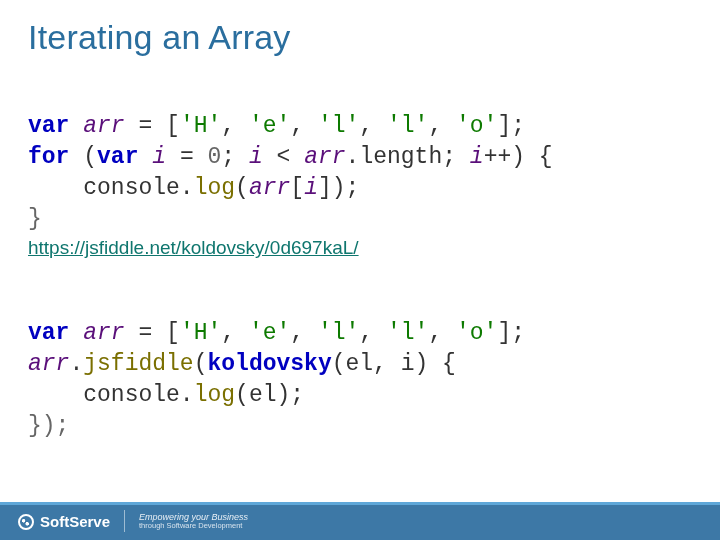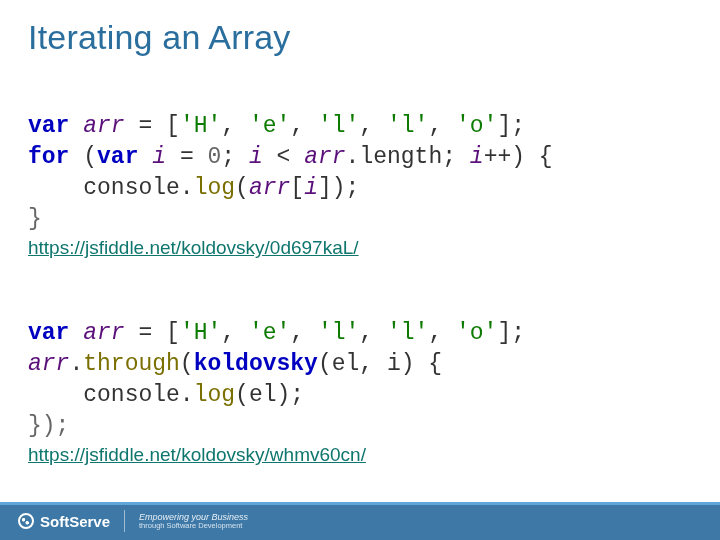--- a/index.html
+++ b/index.html
@@ -69,21 +69,21 @@
     padding-left: 18px;
     box-sizing: border-box;
   }
   .footer .accent {
     position: absolute;
     left: 0; top: 0; height: 3px; width: 720px;
     background: #5fa7d8;
   }
   .logo {
     display: flex;
-    align-items: flex-start;
+    align-items: flex-end;
     color: #fff;
     font-size: 15px;
     font-weight: 600;
   }
   .logo-mark {
     width: 16px;
     height: 16px;
     border: 2px solid #fff;
     border-radius: 50%;
     margin-right: 6px;
@@ -118,25 +118,24 @@
     <div class="code">
 <span class="kw">var</span> <span class="ident">arr</span><span class="plain"> = [</span><span class="str">'H'</span><span class="plain">, </span><span class="str">'e'</span><span class="plain">, </span><span class="str">'l'</span><span class="plain">, </span><span class="str">'l'</span><span class="plain">, </span><span class="str">'o'</span><span class="plain">];</span>
 <span class="kw">for</span><span class="plain"> (</span><span class="kw">var</span><span> </span><span class="ident">i</span><span class="plain"> = </span><span class="num">0</span><span class="plain">; </span><span class="ident">i</span><span class="plain"> &lt; </span><span class="ident">arr</span><span class="plain">.</span><span class="plain">length</span><span class="plain">; </span><span class="ident">i</span><span class="plain">++) {</span>
 <span>    </span><span class="plain">console</span><span class="plain">.</span><span class="func">log</span><span class="plain">(</span><span class="ident">arr</span><span class="plain">[</span><span class="ident">i</span><span class="plain">]);</span>
 <span class="brace">}</span></div>
 
     <a class="link">https://jsfiddle.net/koldovsky/0d697kaL/</a>
 
     <div class="code block2">
 <span class="kw">var</span> <span class="ident">arr</span><span class="plain"> = [</span><span class="str">'H'</span><span class="plain">, </span><span class="str">'e'</span><span class="plain">, </span><span class="str">'l'</span><span class="plain">, </span><span class="str">'l'</span><span class="plain">, </span><span class="str">'o'</span><span class="plain">];</span>
-<span class="ident">arr</span><span class="plain">.</span><span class="func">through</span><span class="plain">(</span><span class="kw">koldovsky</span><span class="plain">(el, i) {</span>
+<span class="ident">arr</span><span class="plain">.</span><span class="func">jsfiddle</span><span class="plain">(</span><span class="kw">koldovsky</span><span class="plain">(el, i) {</span>
 <span>    </span><span class="plain">console</span><span class="plain">.</span><span class="func">log</span><span class="plain">(el);</span>
 <span class="brace">});</span></div>
 
-    <a class="link">https://jsfiddle.net/koldovsky/whmv60cn/</a>
 
   </div>
 
   <div class="footer">
     <div class="accent"></div>
     <div class="logo">
       <span class="logo-mark"></span>
       <span>SoftServe</span>
     </div>
     <div class="divider"></div>

